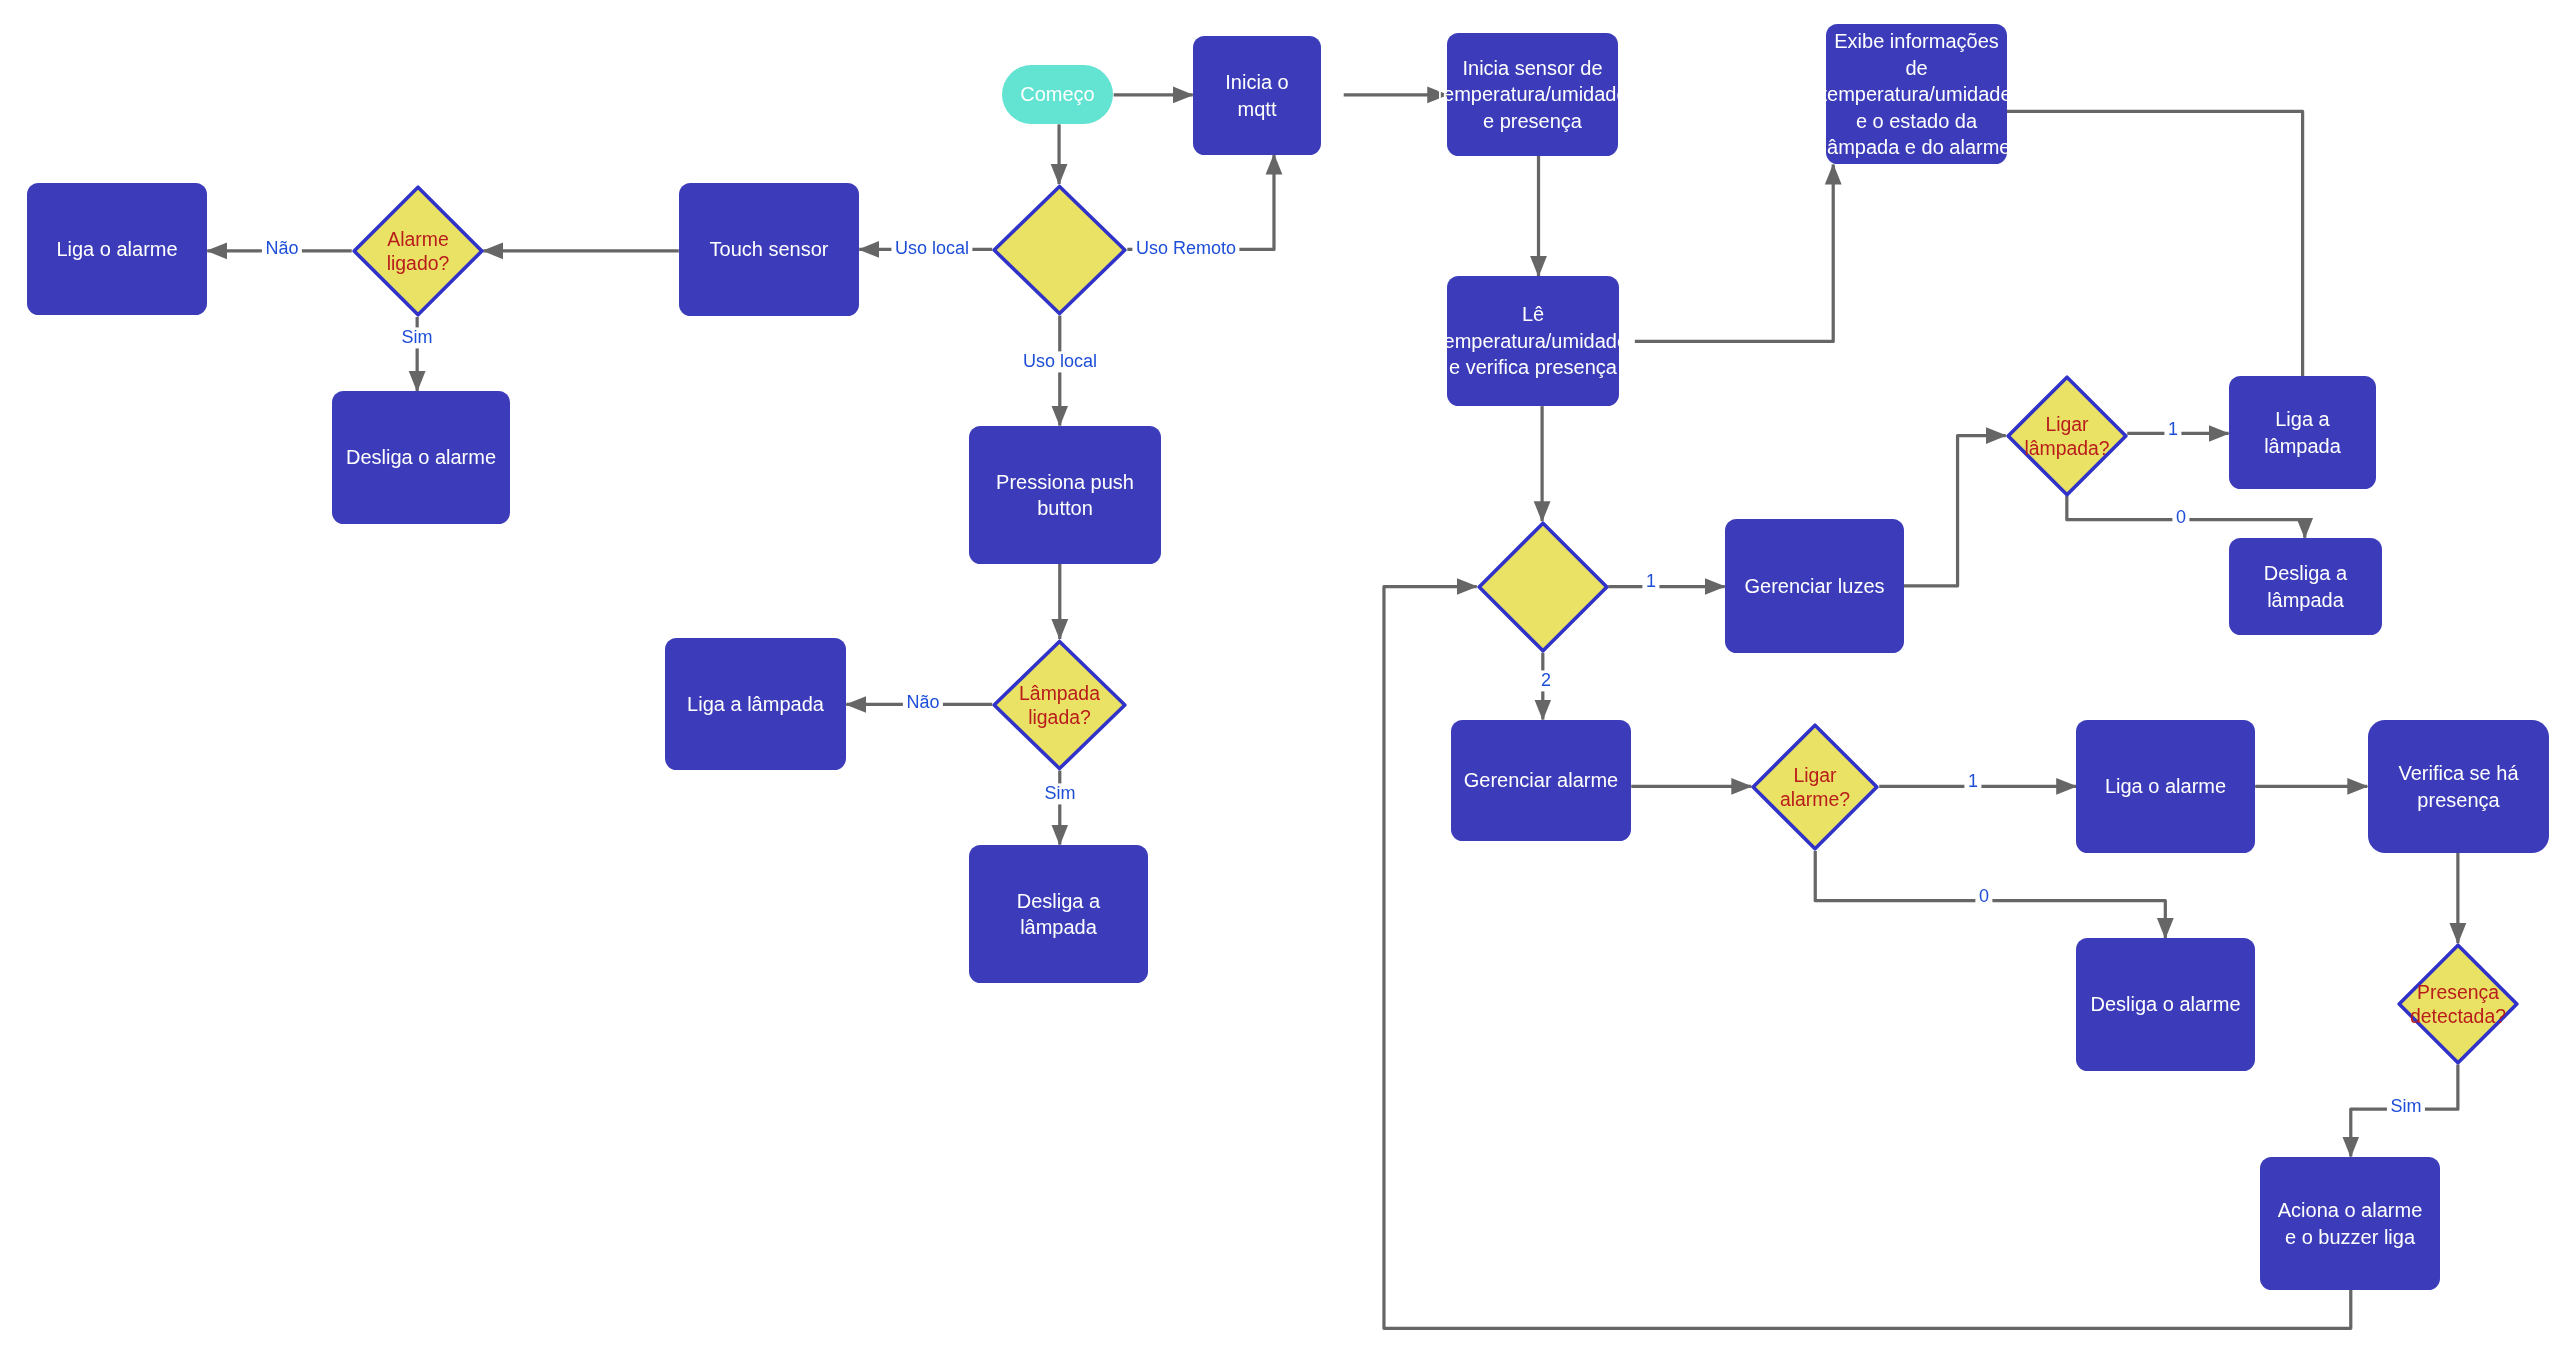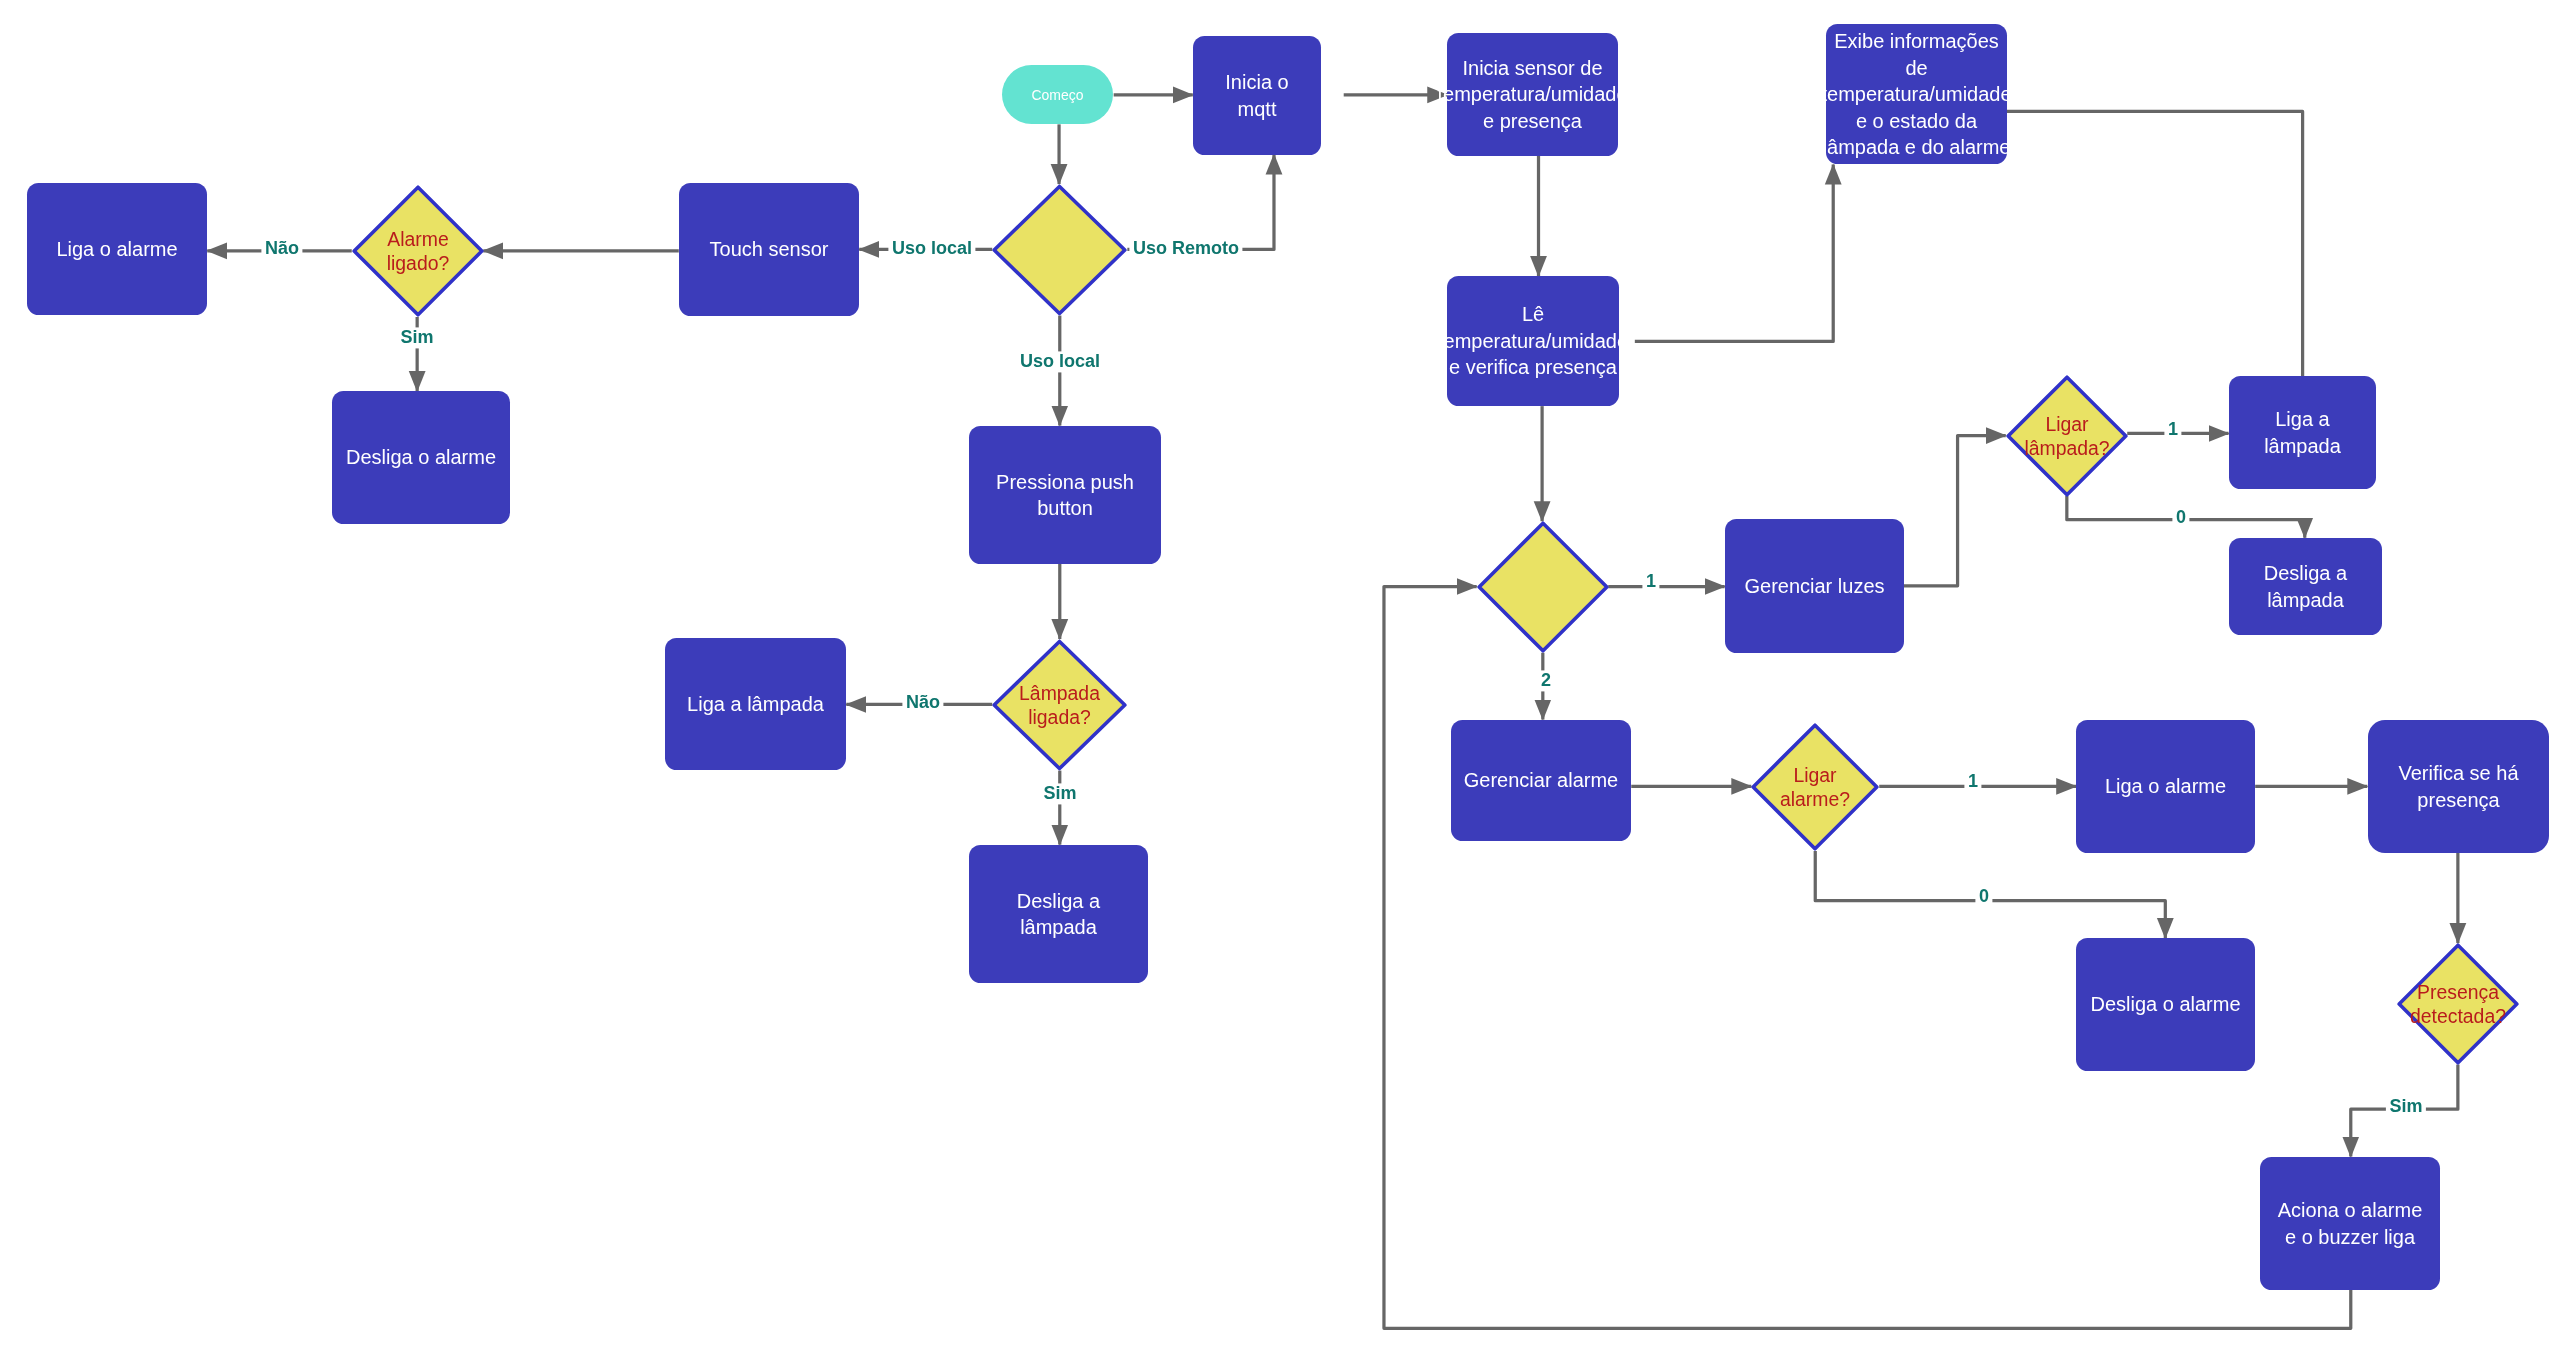--- a/index.html
+++ b/index.html
@@ -15,34 +15,34 @@
   .node{
     position:absolute;display:flex;align-items:center;justify-content:center;
     text-align:center;color:#ffffff;box-sizing:border-box;
   }
   .process{
     background:#3c3cba;border-radius:11.5px;
     font-size:20px;line-height:1.32;padding:7.2px 11.5px;
   }
   .start{
     background:#63e3d1;border-radius:32px;
-    font-size:14px;
+    font-size:20px;
   }
   .decision{background:transparent;padding:0;}
   .decision svg{position:absolute;left:0;top:0;}
   .decision polygon{fill:#e9e264;stroke:#3032c8;stroke-width:5;stroke-linejoin:round;}
   .dtext{
     position:absolute;left:0;top:0;right:0;bottom:0;
     display:flex;align-items:center;justify-content:center;
     font-size:19.4px;line-height:1.25;color:#b91c1c;padding:0 7.2px;
   }
   .edge-label{
     position:absolute;transform:translate(-50%,-50%);
-    background:#ffffff;color:#0f766e;
-    font-weight:bold;font-size:18px;line-height:1.1;
+    background:#ffffff;color:#1d4ed8;
+    font-weight:normal;font-size:18px;line-height:1.1;
     padding:0.7px 3.6px;white-space:nowrap;z-index:3;
   }
   .node{z-index:2;}
 </style>
 </head>
 <body>
 
 <div id="canvas">
   <svg id="wires" width="2576" height="1360" viewBox="0 0 3583 1892">
     <defs>

